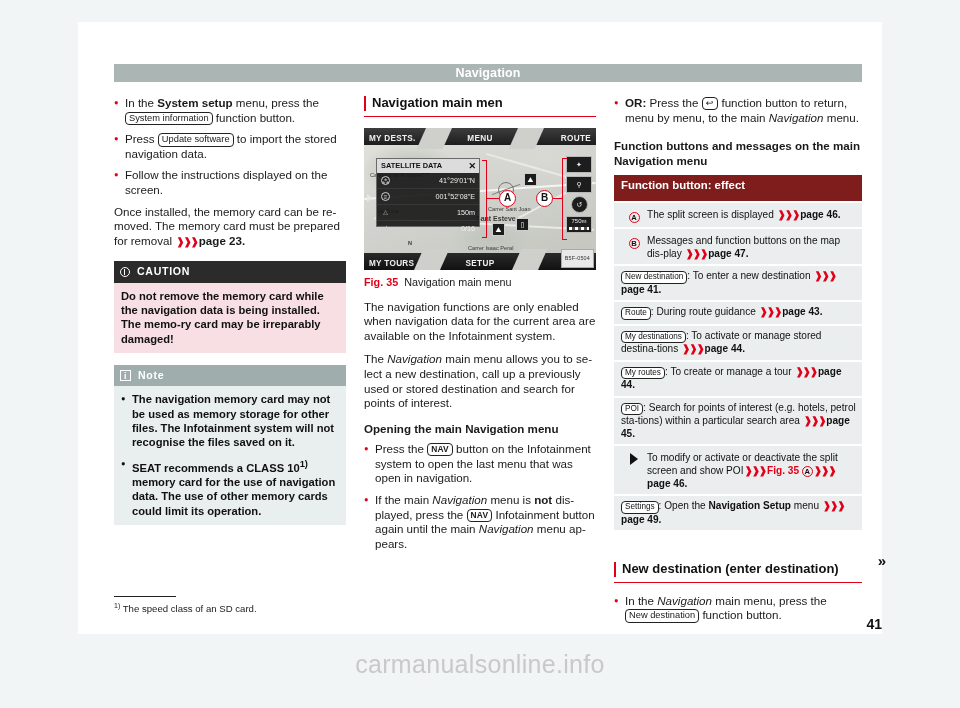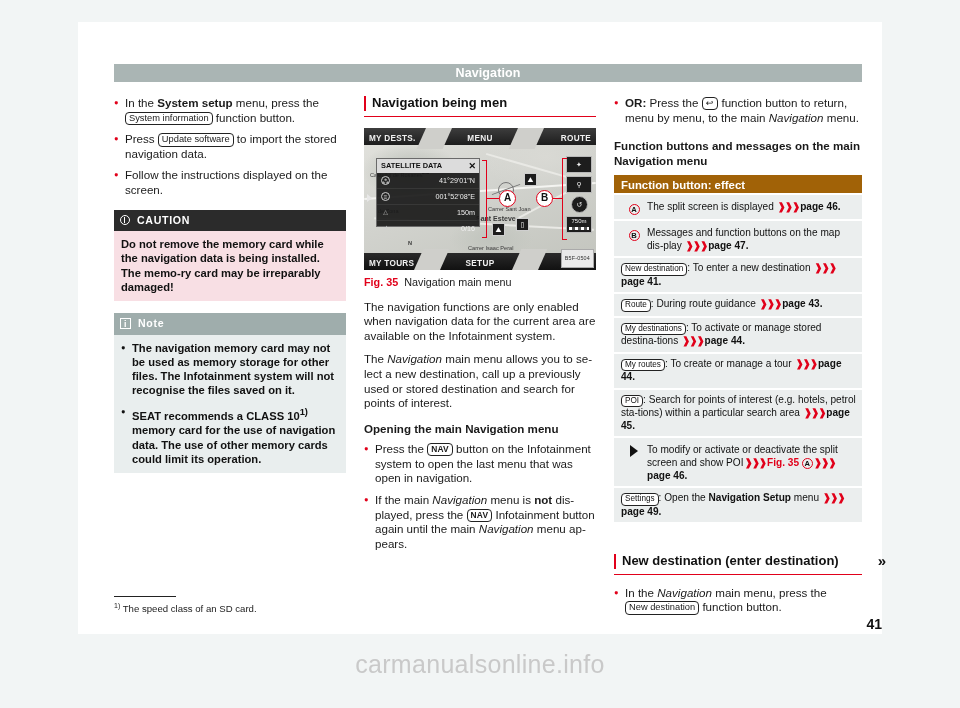--- a/index.html
+++ b/index.html
@@ -401,25 +401,25 @@
   .fig-cap {
     margin-top: 5px;
     font-size: 10.8px;
     line-height: 14px;
   }
   .fig-cap .fignum { color: #e1001a; font-weight: bold; }
 
   
   .tbl { margin-top: 7px; width: 248px; }
   .tbl-hd {
-    background: #a16207;
+    background: #7f1d1d;
     color: #fff;
     font-size: 11.4px;
     font-weight: bold;
-    padding: 3px 7px 0 7px;
+    padding: 3px 7px 8px 7px;
   }
   .trow {
     background: #ebeeee;
     margin-top: 2px;
     padding: 4px 6px 4px 7px;
     font-size: 10.1px;
     line-height: 12.6px;
     color: #111;
     display: flex;
     align-items: flex-start;
@@ -494,20 +494,24 @@
     </div>
 
     <div class="bullet">
       <span>Press </span><span class="fkey">Update software</span><span> to import the stored navigation data.</span>
     </div>
 
     <div class="bullet">
       <span>Follow the instructions displayed on the screen.</span>
     </div>
 
+    <p>
+      <span>Once installed, the memory card can be re-moved. The memory card must be prepared for removal</span>
+      <span class="ref">❱❱❱</span><span class="pg">page 23.</span>
+    </p>
 
     <div class="box">
       <div class="box-hd">
         <span class="ico-caution"></span>
         <span>CAUTION</span>
       </div>
       <div class="box-body">Do not remove the memory card while the navigation data is being installed. The memo-ry card may be irreparably damaged!</div>
     </div>
 
     <div class="box">
@@ -519,21 +523,21 @@
         <div class="bullet">The navigation memory card may not be used as memory storage for other files. The Infotainment system will not recognise the files saved on it.</div>
         <div class="bullet">
           <span>SEAT recommends a CLASS 10</span><sup>1)</sup><span> memory card for the use of navigation data. The use of other memory cards could limit its operation.</span>
         </div>
       </div>
     </div>
   </div>
 
   <div class="col col-mid">
 
-    <div class="sec-h">Navigation being men</div>
+    <div class="sec-h">Navigation main men</div>
 
     <div class="fig">
       <div class="screen">
         <div class="map-bg"></div>
 
         <div class="road" style="left:0; top:62px; width:232px; transform:rotate(-4deg);"></div>
         <div class="road d" style="left:10px; top:95px; width:220px; transform:rotate(3deg);"></div>
         <div class="road d" style="left:120px; top:40px; width:110px; transform:rotate(16deg);"></div>
         <div class="road d" style="left:150px; top:70px; width:80px; transform:rotate(-28deg);"></div>
 

